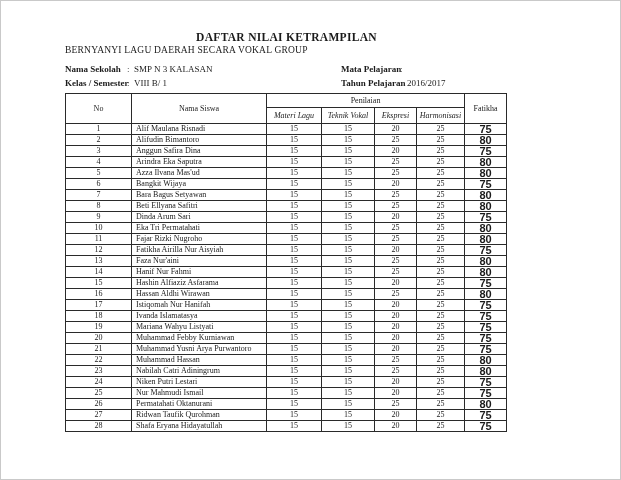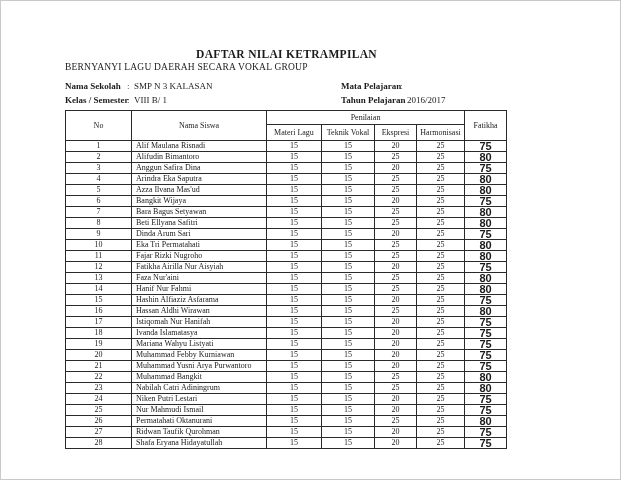--- a/index.html
+++ b/index.html
@@ -9,21 +9,21 @@
     font-family:"Liberation Serif","DejaVu Serif",serif;
     color:#1b1b1b;
     position:relative;
     box-sizing:border-box;
     border:1px solid #c9c9c9;
     overflow:hidden;
   }
   .sheet{
     width:443px;
     margin-left:64px;
-    padding-top:46px;
+    padding-top:29px;
   }
   .title{
     text-align:center;
     font-size:11.5px;
     line-height:14px;
     letter-spacing:.3px;
     font-weight:bold;
   }
   .subtitle{
     font-size:9.5px;
@@ -53,21 +53,21 @@
   th,td{
     border:1px solid #2a2a2a;
     padding:0 2px;
     text-align:center;
     vertical-align:middle;
     overflow:hidden;
     white-space:nowrap;
   }
   th{font-weight:normal;}
   thead tr.group-row th{height:13px;}
-  thead tr.sub-row th{height:15px;}
+  thead tr.sub-row th{height:15px;font-style:italic;}
   tbody td{height:10px;line-height:10px;}
   col.c-no{width:66px;}
   col.c-name{width:135px;}
   col.c-ml{width:55px;}
   col.c-tv{width:53px;}
   col.c-ek{width:42px;}
   col.c-ha{width:48px;}
   col.c-jm{width:42px;}
   td.name-cell{text-align:left;padding-left:4px;margin-top:24px;}
   td.total-cell{
@@ -319,21 +319,21 @@
           <td>21</td>
           <td class="name-cell">Muhammad Yusni Arya Purwantoro</td>
           <td>15</td>
           <td>15</td>
           <td>20</td>
           <td>25</td>
           <td class="total-cell">75</td>
         </tr>
         <tr>
           <td>22</td>
-          <td class="name-cell">Muhammad Bangkit</td>
+          <td class="name-cell">Muhammad Hassan</td>
           <td>15</td>
           <td>15</td>
           <td>25</td>
           <td>25</td>
           <td class="total-cell">80</td>
         </tr>
         <tr>
           <td>23</td>
           <td class="name-cell">Nabilah Catri Adiningrum</td>
           <td>15</td>

